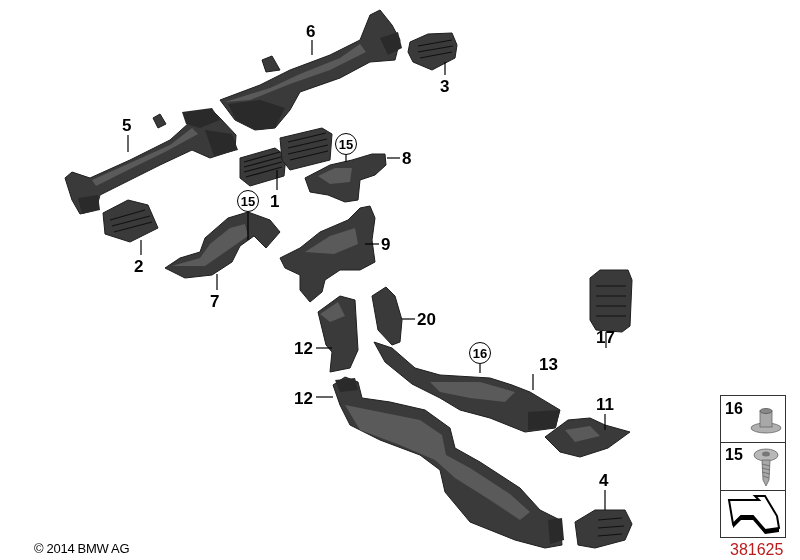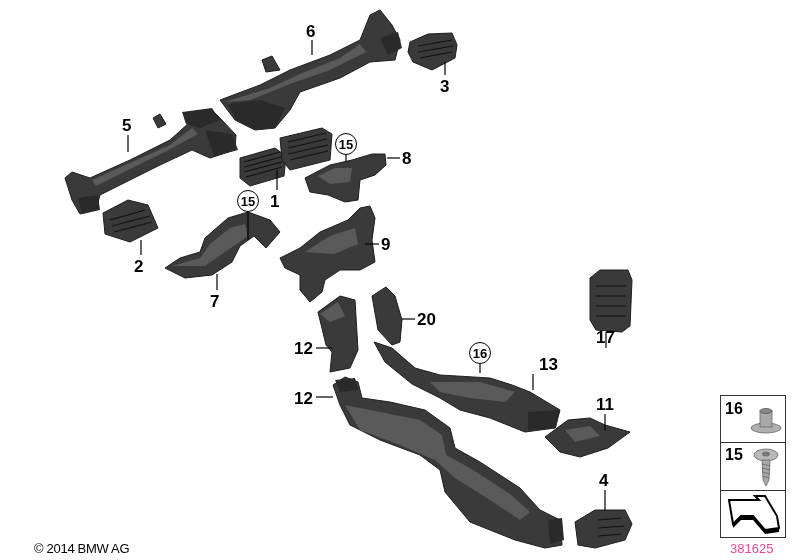--- a/index.html
+++ b/index.html
@@ -9,21 +9,21 @@
   .part-hi { fill: #5a5a5a; }
   .part-dark { fill: #2a2a2a; }
   .grille { stroke: #111; stroke-width: 1.2; fill: none; }
   .leader { stroke: #000; stroke-width: 1.2; }
   .label { position: absolute; font-family: "Liberation Sans", sans-serif; font-weight: bold; font-size: 17px; color: #000; line-height: 1; }
   .circ-label { position: absolute; width: 20px; height: 20px; border: 1.2px solid #000; border-radius: 50%; font-family: "Liberation Sans", sans-serif; font-size: 13px; font-weight: bold; display: flex; align-items: center; justify-content: center; background: #fff; }
   .legend { position: absolute; left: 720px; top: 395px; width: 66px; height: 143px; border: 1px solid #333; box-sizing: border-box; background: #fff; }
   .legend-cell { position: absolute; left: 0; width: 64px; border-bottom: 1px solid #333; }
   .legend-num { position: absolute; left: 4px; top: 4px; font-weight: bold; font-size: 16px; font-family: "Liberation Sans", sans-serif; }
   .copyright { position: absolute; left: 6px; top: 541px; font-size: 13px; font-family: "Liberation Sans", sans-serif; color: #000; letter-spacing: -0.3px; margin-left: 28px; }
-  .diagram-id { position: absolute; left: 730px; top: 541px; font-size: 13px; font-family: "Liberation Sans", sans-serif; color: #ec4899; }
+  .diagram-id { position: absolute; left: 730px; top: 541px; font-size: 16px; font-family: "Liberation Sans", sans-serif; color: #b91c1c; }
 </style>
 </head>
 <body>
 
 <svg id="diagram" viewBox="0 0 800 560" xmlns="http://www.w3.org/2000/svg">
 
   <g>
     <path class="part" d="M220,100 L260,85 L290,70 L330,55 L360,40 L370,15 L380,10 L392,25 L400,40 L395,60 L370,62 L340,78 L300,92 L290,110 L275,128 L255,130 L235,120 Z"></path>
     <path class="part-hi" d="M225,102 L270,88 L300,74 L340,58 L360,44 L366,52 L330,70 L290,84 L250,100 Z"></path>
     <path class="part-dark" d="M380,38 L398,32 L402,48 L388,55 Z"></path>

